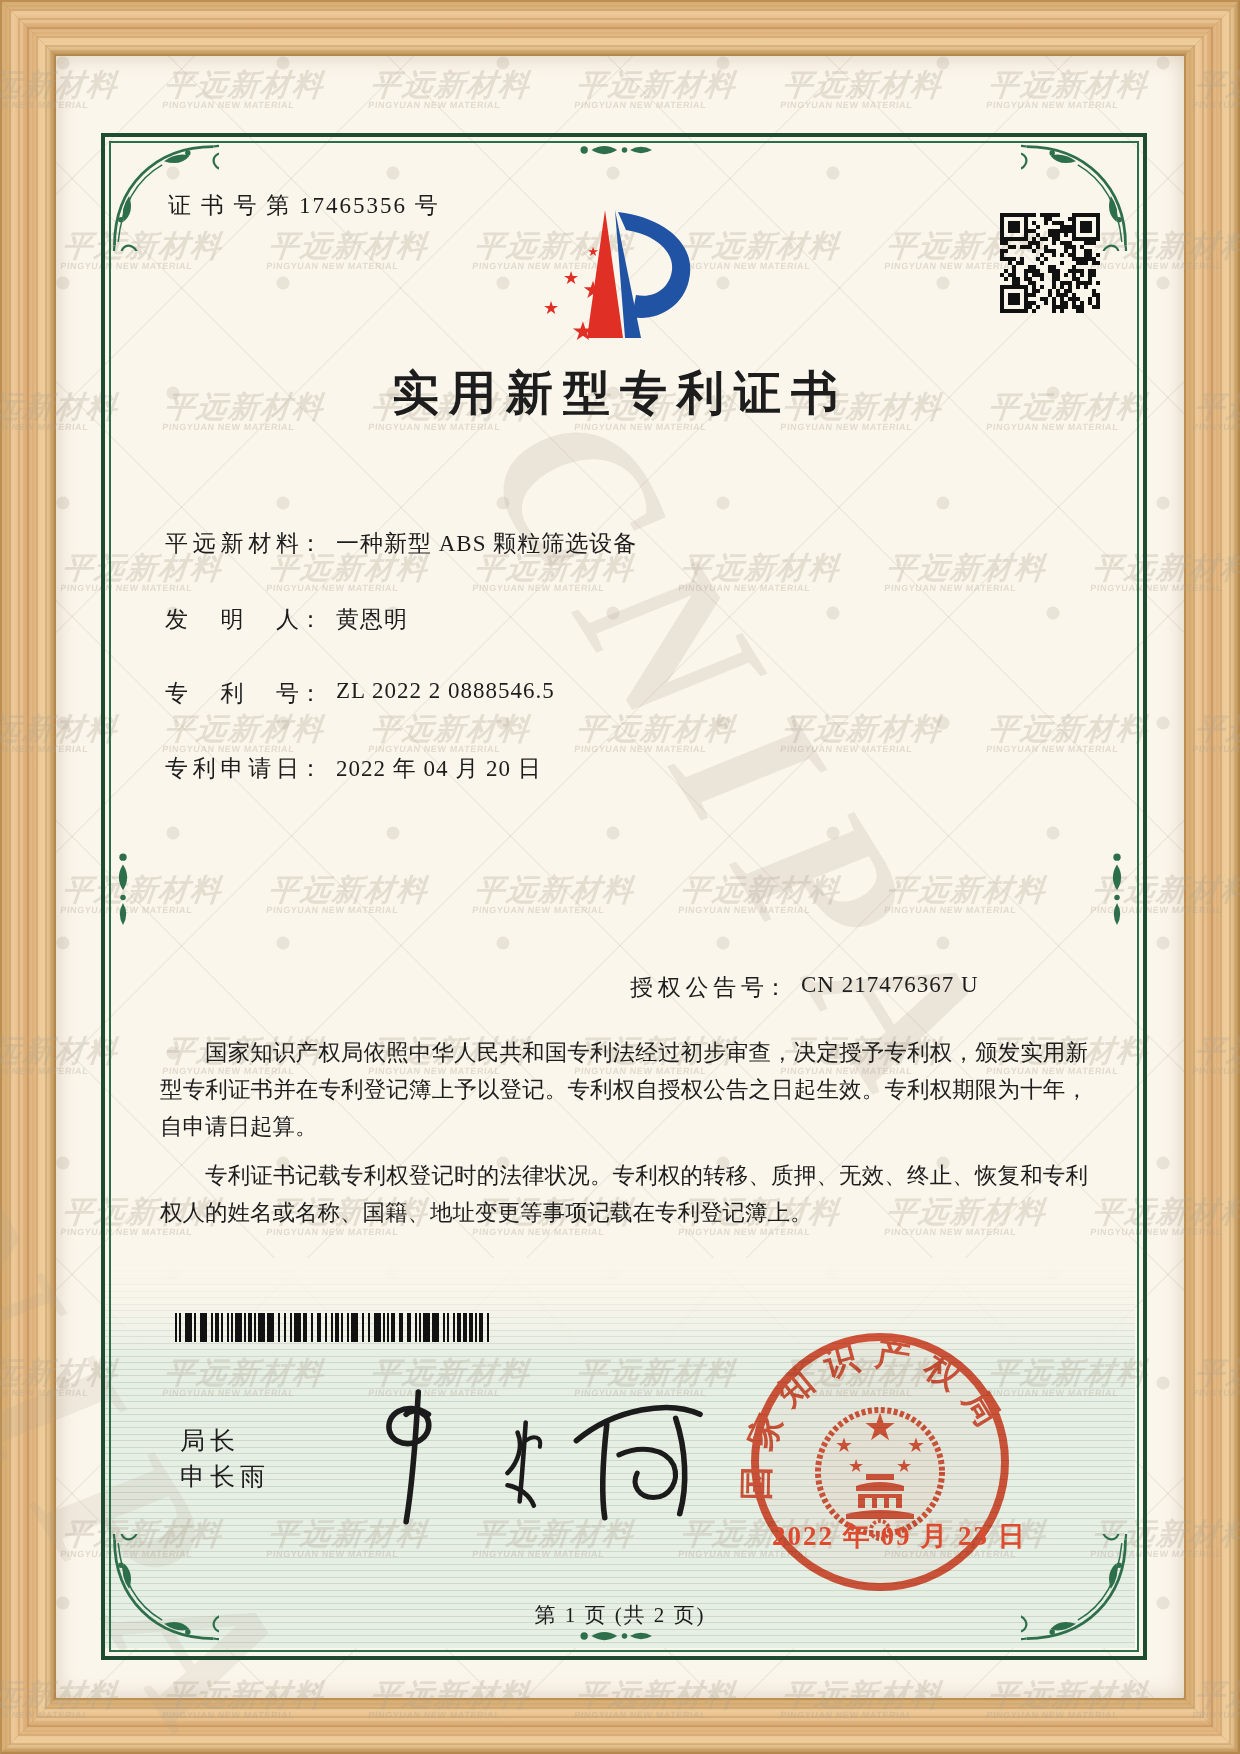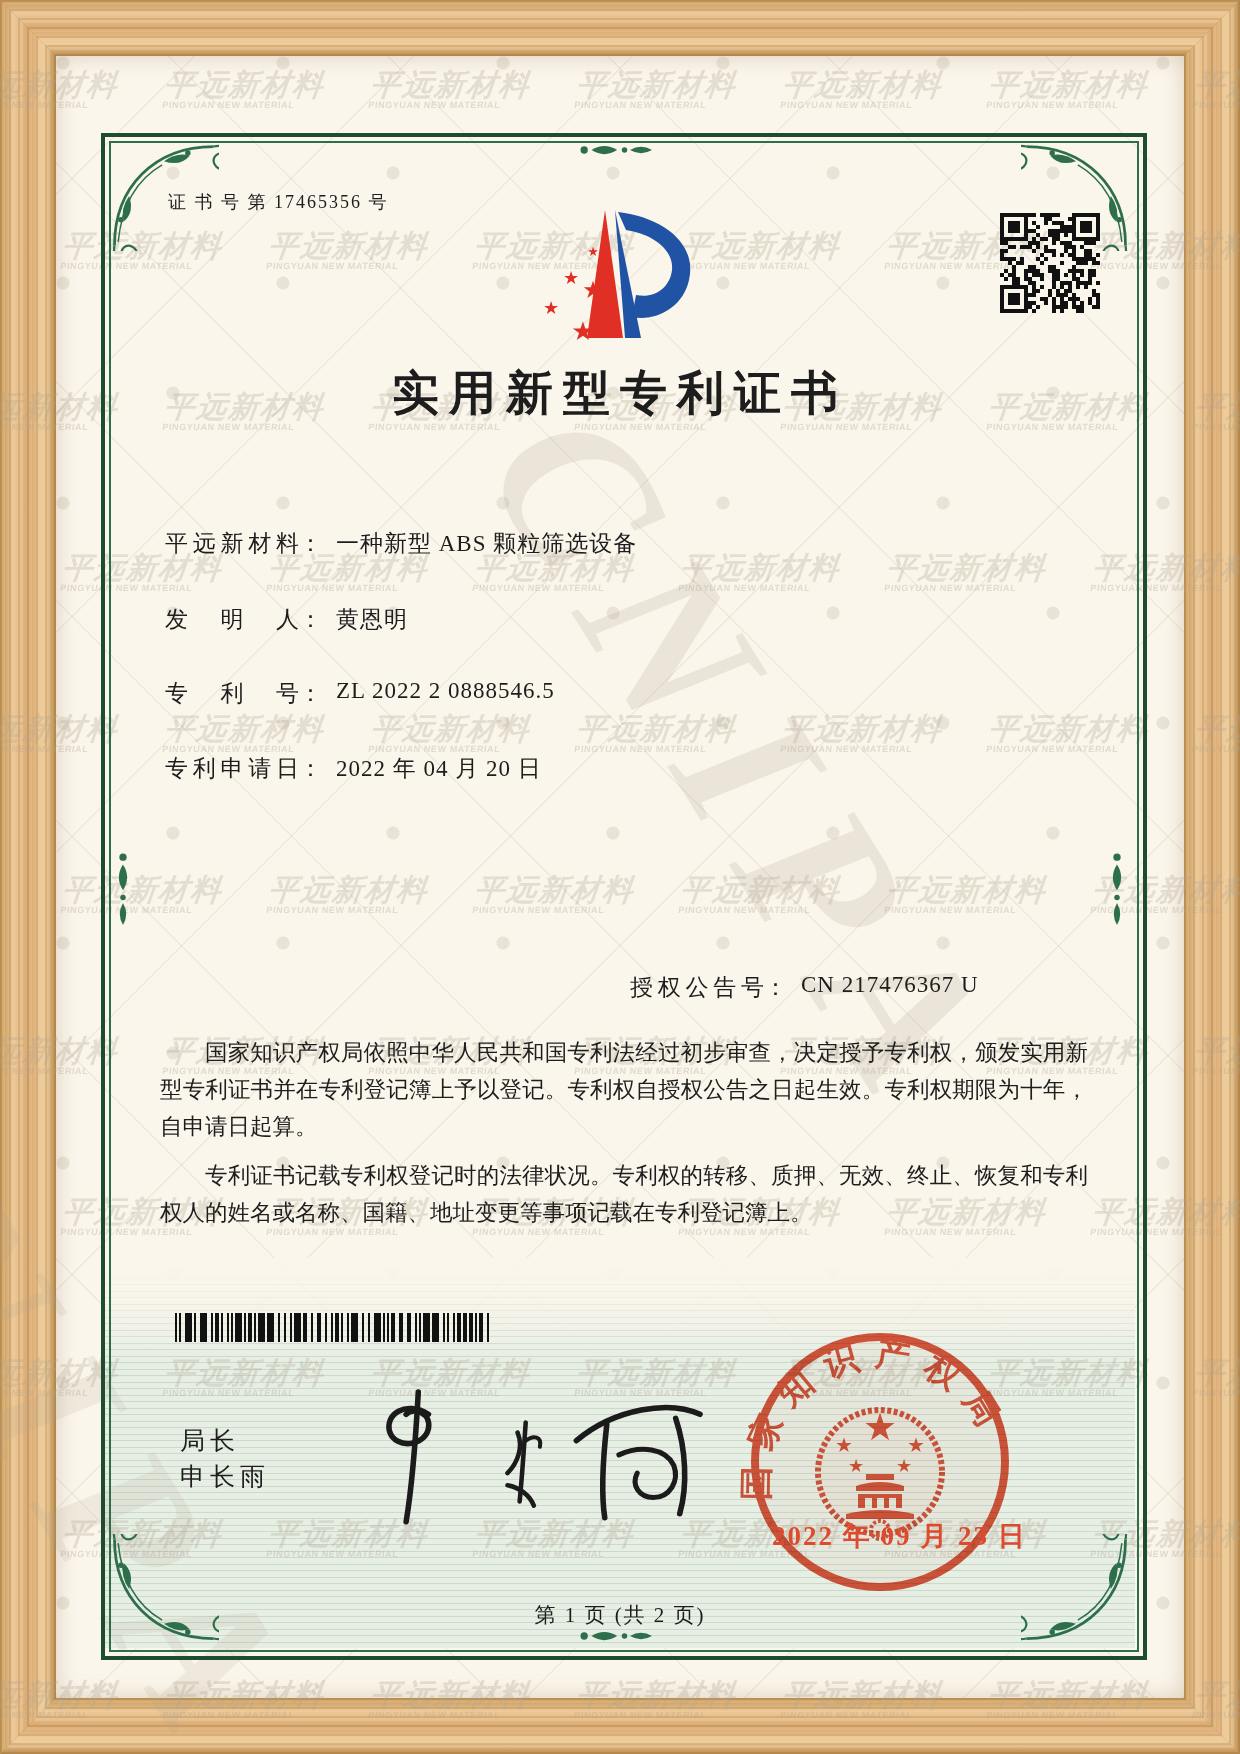--- a/index.html
+++ b/index.html
@@ -48,21 +48,21 @@
          font-style:italic;font-weight:bold;font-size:205px;letter-spacing:34px;white-space:nowrap;
          color:rgba(173,161,140,.20);transform-origin:0 0;transform:rotate(58deg);}
   
   #frame{position:absolute;left:101px;top:133px;width:1038px;height:1519px;z-index:5;
          border:4px solid #1d4c32;pointer-events:none;}
   #frame::after{content:"";position:absolute;left:4px;top:4px;right:4px;bottom:4px;
          border:2px solid #2e6f4b;}
   .orn{position:absolute;z-index:6;pointer-events:none;}
   
   .txt{position:absolute;z-index:7;color:#1d1d1d;}
-  #cert-no{left:168px;top:190px;font-size:18px;letter-spacing:2px;}
+  #cert-no{left:168px;top:190px;font-size:23px;letter-spacing:2px;}
   #title{left:101px;top:362px;width:1038px;text-align:center;font-size:47px;font-weight:bold;
          letter-spacing:10px;}
   .frow{left:165px;font-size:23px;white-space:nowrap;}
   .flabel{display:inline-block;width:134px;text-align:justify;text-align-last:justify;vertical-align:top;}
   .fcolon{display:inline-block;margin:0 6px 0 0;vertical-align:top;}
   .fvalue{display:inline-block;vertical-align:top;letter-spacing:1px;margin-left:8px;}
   .wrapval{white-space:normal;width:788px;line-height:44px;}
   #body-text{left:148px;top:1022px;width:952px;font-size:22.5px;line-height:37px;text-align:justify;}
   #body-text p{margin:12px;text-indent:2em;}
   #sig-title{left:180px;top:1424px;font-size:25px;letter-spacing:5px;

